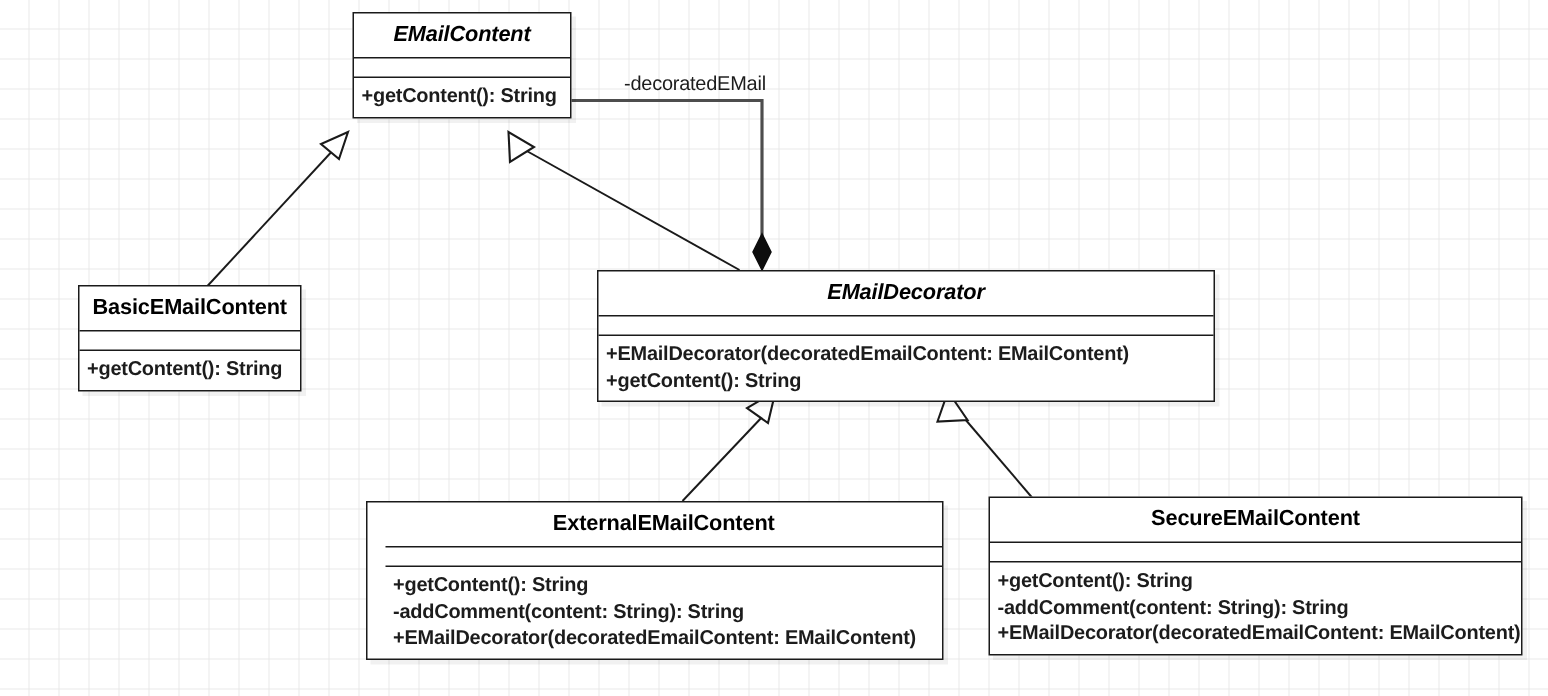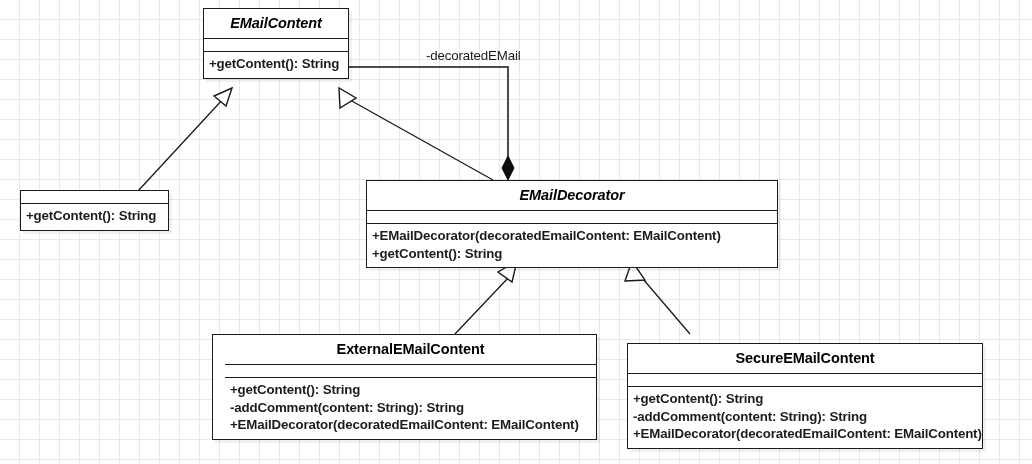--- a/index.html
+++ b/index.html
@@ -29,20 +29,21 @@
     height: 464px;
     pointer-events: none;
   }
   .uml-class {
     position: absolute;
     background: #ffffff;
     border: 1.6px solid #1a1a1a;
     box-sizing: border-box;
     box-shadow: 3px 3px 0 0 rgba(0,0,0,0.055);
     z-index: 5;
+    margin-left: 32px;
   }
   .uml-title {
     text-align: center;
     font-size: 14.5px;
     font-weight: bold;
     color: #000000;
     padding: 6px 6px 7px 6px;
     border-bottom: 1.4px solid #1a1a1a;
     white-space: nowrap;
     letter-spacing: -0.1px;
@@ -109,20 +110,21 @@
 
   <div class="uml-class" id="cls-email-content" style="left:203px; top:8px; width:146px;">
     <div class="uml-title abstract">EMailContent</div>
     <div class="uml-attrs"></div>
     <div class="uml-methods">
       <div class="uml-method">+getContent(): String</div>
     </div>
   </div>
 
   <div class="uml-class" id="cls-basic-email-content" style="left:20px; top:190px; width:149px;">
+    <div class="uml-title">BasicEMailContent</div>
     <div class="uml-attrs"></div>
     <div class="uml-methods">
       <div class="uml-method">+getContent(): String</div>
     </div>
   </div>
 
   <div class="uml-class" id="cls-email-decorator" style="left:366px; top:180px; width:412px;">
     <div class="uml-title abstract">EMailDecorator</div>
     <div class="uml-attrs"></div>
     <div class="uml-methods">
@@ -134,25 +136,25 @@
   <div class="uml-class" id="cls-external-email-content" style="left:212px; top:334px; width:385px;padding-left:12px;">
     <div class="uml-title">ExternalEMailContent</div>
     <div class="uml-attrs"></div>
     <div class="uml-methods">
       <div class="uml-method">+getContent(): String</div>
       <div class="uml-method">-addComment(content: String): String</div>
       <div class="uml-method">+EMailDecorator(decoratedEmailContent: EMailContent)</div>
     </div>
   </div>
 
-  <div class="uml-class" id="cls-secure-email-content" style="left:627px; top:343px; width:356px;">
+  <div class="uml-class" id="cls-secure-email-content" style="left:627px; top:331px; width:356px;">
     <div class="uml-title">SecureEMailContent</div>
     <div class="uml-attrs"></div>
     <div class="uml-methods">
       <div class="uml-method">+getContent(): String</div>
       <div class="uml-method">-addComment(content: String): String</div>
       <div class="uml-method">+EMailDecorator(decoratedEmailContent: EMailContent)</div>
     </div>
   </div>
 
-  <div class="edge-label" style="left:426px; top:48px;">-decoratedEMail</div>
+  <div class="edge-label" style="left:416px; top:48px;">-decoratedEMail</div>
 
 </div>
 
 </body></html>

